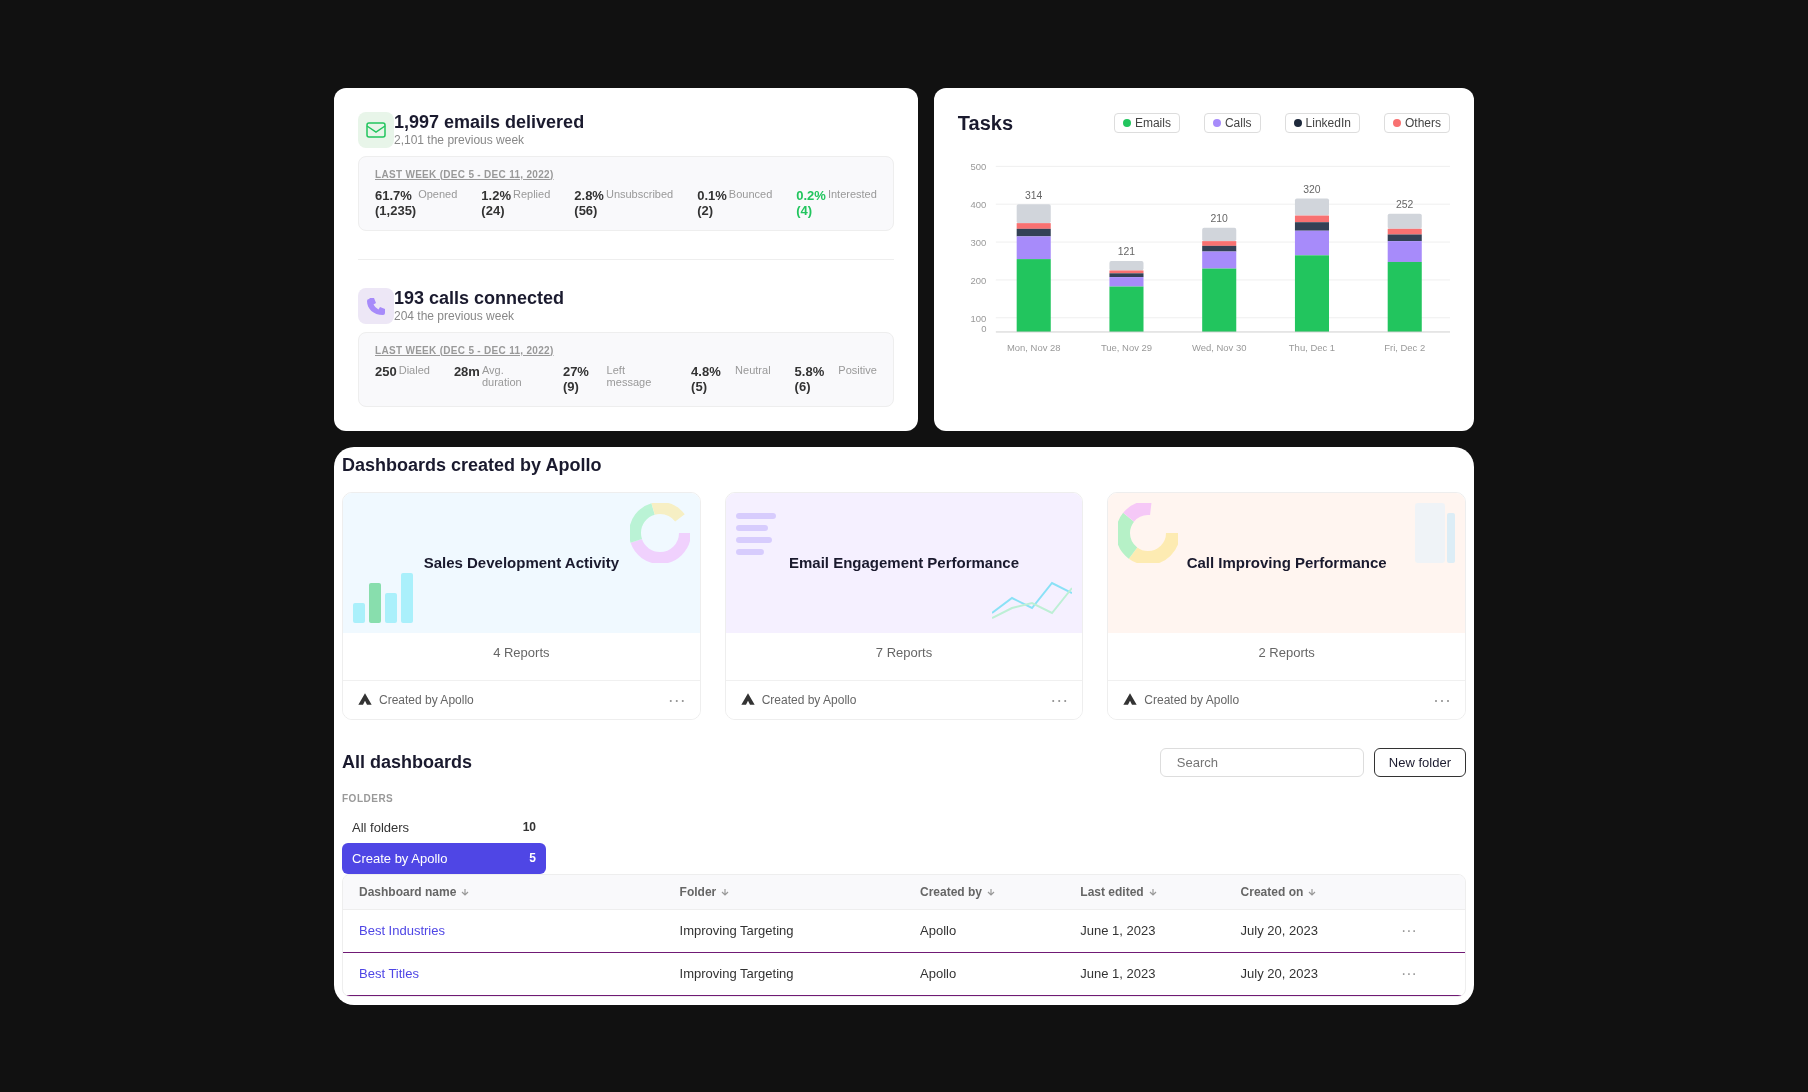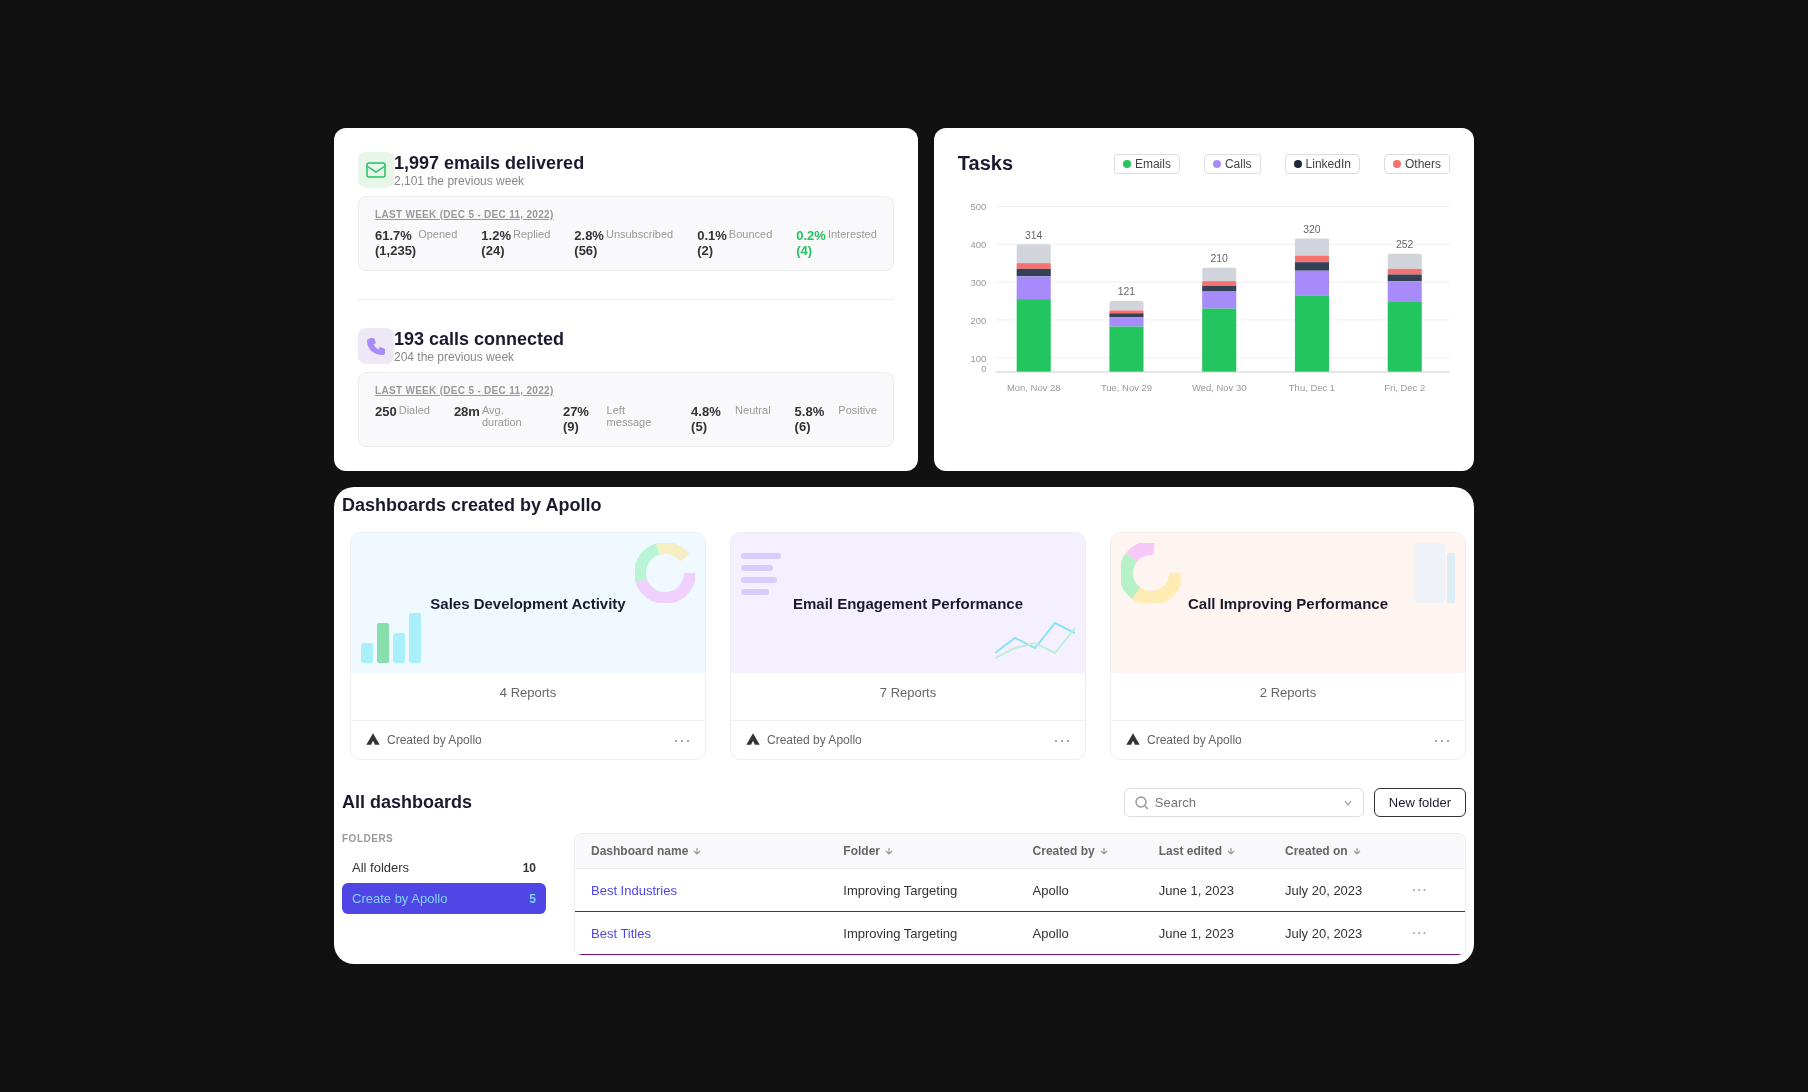--- a/index.html
+++ b/index.html
@@ -151,21 +151,20 @@
     .section-title {
       font-size: 18px;
       font-weight: 700;
       color: #1a1a2e;
       margin-bottom: 16px;
     }
     .dashboard-cards {
       display: flex;
       gap: 24px;
       margin-bottom: 28px;
-      margin-left: 8px;
     }
     .dashboard-card {
       flex: 1;
       border: 1px solid #eee;
       border-radius: 10px;
       overflow: hidden;
       cursor: pointer;
     }
     .dashboard-card-preview {
       height: 140px;
@@ -241,42 +240,43 @@
       align-items: center;
     }
     .search-box {
       display: flex;
       align-items: center;
       border: 1px solid #ddd;
       border-radius: 6px;
       padding: 6px 10px;
       gap: 6px;
       background: #fff;
-      width: 240px;
+      width: 204px;
     }
     .search-box input {
       border: none;
       outline: none;
       font-size: 13px;
       flex: 1;
       color: #333;
     }
     .new-folder-btn {
       background: #fff;
       border: 1px solid #333;
       border-radius: 6px;
       padding: 6px 14px;
       font-size: 13px;
       font-weight: 500;
       cursor: pointer;
       color: #1a1a2e;
     }
     .table-layout {
       display: flex;
-      gap: 12px;
+      gap: 0;
+      flex-direction: column;
     }
     .folders-sidebar {
       width: 220px;
       padding-right: 16px;
     }
     .folders-label {
       font-size: 10px;
       font-weight: 700;
       color: #999;
       text-transform: uppercase;
@@ -288,21 +288,21 @@
       align-items: center;
       justify-content: space-between;
       padding: 8px 10px;
       border-radius: 6px;
       cursor: pointer;
       font-size: 13px;
       color: #333;
     }
     .folder-item.active {
       background: #4f46e5;
-      color: #7dd3fc;
+      color: #ffffff;
     }
     .folder-count {
       font-size: 12px;
       font-weight: 600;
     }
     .data-table {
       flex: 1;
       border: 1px solid #eee;
       border-radius: 8px;
       overflow: hidden;

